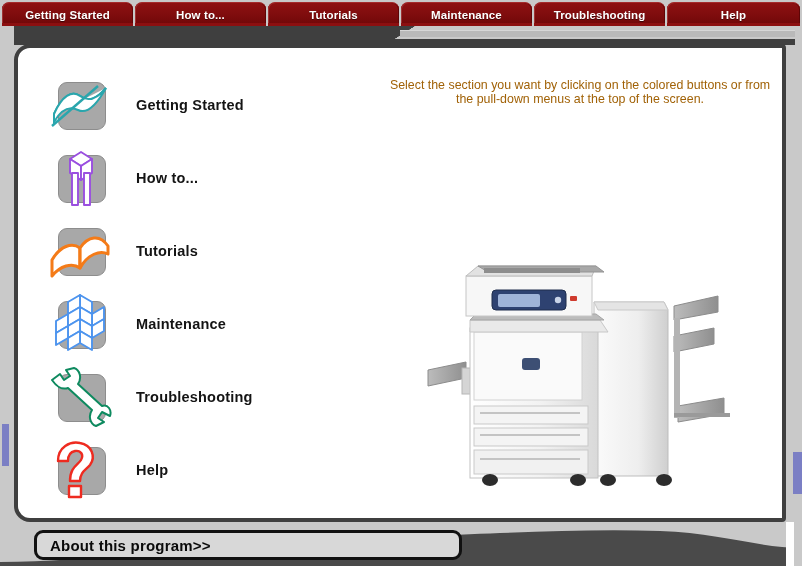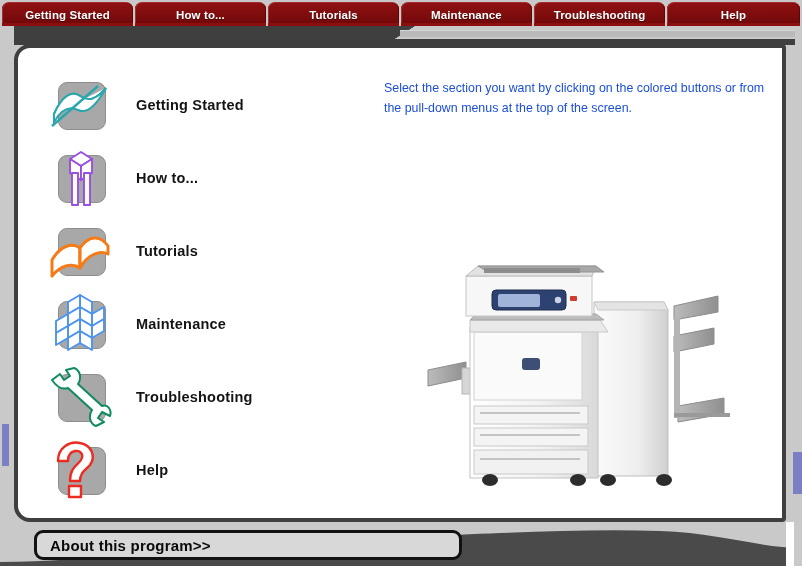--- a/index.html
+++ b/index.html
@@ -83,21 +83,21 @@
   }
   .icon svg{position:absolute;left:0;top:0;width:64px;height:62px;}
   .menu-label{
     margin-left:24px;font-size:14.5px;font-weight:bold;color:#141414;
     letter-spacing:.2px;white-space:nowrap;
   }
 
   
   .copy{position:absolute;left:366px;top:30px;width:392px;}
   .copy p{
-    margin:0 0 18px 0;font-size:12.4px;line-height:20px;color:#1d4ed8;
+    margin:0 0 18px 0;font-size:12.4px;line-height:14px;color:#a16207;text-align:center;
   }
 
   
   .printer-wrap{position:absolute;left:400px;top:210px;width:330px;height:250px;}
 
   
   .footer{position:absolute;left:0;top:522px;width:802px;height:27px;background:#c9c9c9;}
   .footer-wave{position:absolute;left:0;top:0;width:802px;height:44px;}
   .about-btn{
     position:absolute;left:34px;top:8px;width:428px;height:30px;

